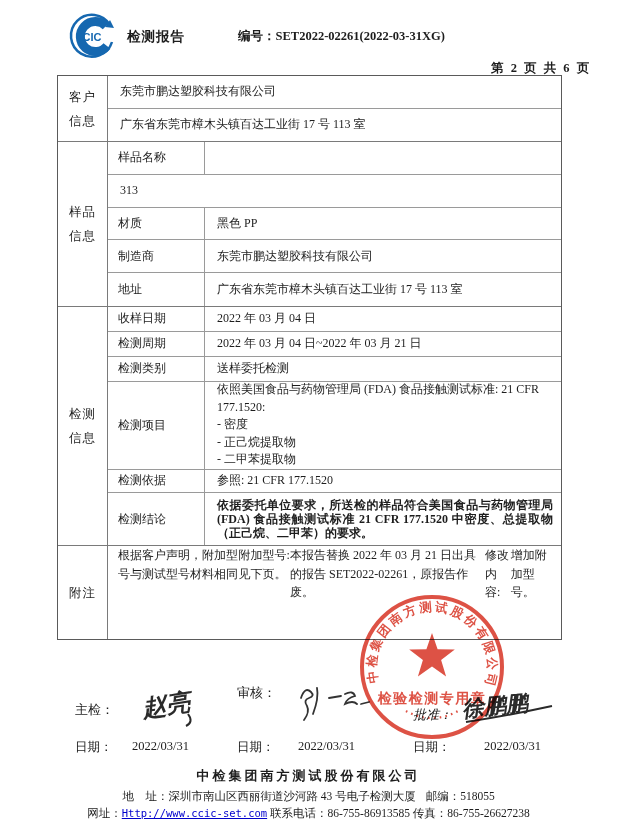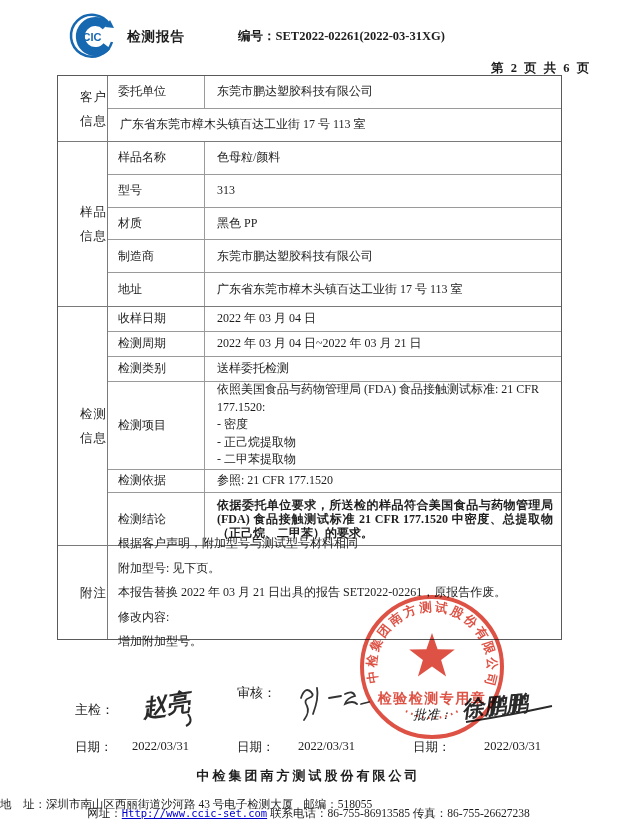--- a/index.html
+++ b/index.html
@@ -17,47 +17,47 @@
   
   .rtable {
     position:absolute; left:57px; top:75px; width:505px; height:565px;
     border:1.5px solid #5a5a5a; box-sizing:border-box;
     font-size:12px;
   }
   .tgroup { display:flex; border-bottom:1px solid #7a7a7a; box-sizing:border-box; }
   .tgroup:last-child { border-bottom:none; }
   .gcell {
     width:50px; flex:0 0 50px; border-right:1px solid #7a7a7a; box-sizing:border-box;
-    display:flex; flex-direction:column; justify-content:center; align-items:flex-end;
+    display:flex; flex-direction:column; justify-content:center; align-items:center;
     font-size:12.5px; line-height:24px; letter-spacing:1px;
   }
   .grows { flex:1; display:flex; flex-direction:column; }
   .trow { display:flex; border-bottom:1px solid #9a9a9a; box-sizing:border-box; }
   .trow:last-child { border-bottom:none; }
   .lcell {
     width:97px; flex:0 0 97px; border-right:1px solid #9a9a9a; box-sizing:border-box;
     display:flex; align-items:center; padding-left:10px;
   }
   .vcell { flex:1; display:flex; align-items:center; padding-left:12px; padding-right:8px; box-sizing:border-box; }
   .vlines { line-height:17.5px; width:100%; }
   .vpara { line-height:14px; text-align:justify;font-weight:bold; }
-  .remarks-cell { flex:1; display:flex; flex-direction:column; justify-content:center; padding-left:10px; padding-right:8px; box-sizing:border-box;gap:6px; }
+  .remarks-cell { flex:1; display:flex; flex-direction:row; justify-content:center; padding-left:10px; padding-right:8px; box-sizing:border-box; }
   .remarks-cell div { line-height:18.5px; }
   
   .sig-label { position:absolute; font-size:13px; }
   .sig-date-label { position:absolute; font-size:12.5px; }
   .sig-date { position:absolute; font-size:12.5px; }
   .sig-svg { position:absolute; }
   
   .stamp { position:absolute; left:356px; top:591px; width:152px; height:152px;
            opacity:.88; mix-blend-mode:multiply; pointer-events:none; }
   
   .ft-company { position:absolute; left:0; top:767px; width:617px; text-align:center;
                 font-size:13px; font-weight:bold; letter-spacing:3px; }
-  .ft-line1 { position:absolute; left:0; top:789px; width:617px; text-align:left; font-size:11.5px;margin-top:8px; }
+  .ft-line1 { position:absolute; left:0; top:789px; width:617px; text-align:center; font-size:11.5px; }
   .ft-line2 { position:absolute; left:0; top:806px; width:617px; text-align:center; font-size:11.5px; }
   .ft-link { color:#0000cc; text-decoration:underline; font-family:"DejaVu Sans Mono",monospace; font-size:10.5px; }
   .sp { display:inline-block; width:10px; }
 </style>
 </head>
 <body>
 
 <div class="page">
 
   <svg class="logo" viewBox="0 0 52 50">
@@ -72,41 +72,38 @@
 
   <div class="rtable">
 
     <div class="tgroup" style="height:66px">
       <div class="gcell">
         <div>客户</div>
         <div>信息</div>
       </div>
       <div class="grows">
         <div class="trow" style="height:33px">
-          <div class="lcell">委托单位</div>
           <div class="vcell">东莞市鹏达塑胶科技有限公司</div>
         </div>
         <div class="trow" style="height:33px">
           <div class="vcell">广东省东莞市樟木头镇百达工业街 17 号 113 室</div>
         </div>
       </div>
     </div>
 
     <div class="tgroup" style="height:165px">
       <div class="gcell">
         <div>样品</div>
         <div>信息</div>
       </div>
       <div class="grows">
         <div class="trow" style="height:33px">
           <div class="lcell">样品名称</div>
-          <div class="vcell">色母粒/颜料</div>
-        </div>
-        <div class="trow" style="height:33px">
-          <div class="lcell">型号</div>
+        </div>
+        <div class="trow" style="height:33px">
           <div class="vcell">313</div>
         </div>
         <div class="trow" style="height:33px">
           <div class="lcell">材质</div>
           <div class="vcell">黑色 PP</div>
         </div>
         <div class="trow" style="height:33px">
           <div class="lcell">制造商</div>
           <div class="vcell">东莞市鹏达塑胶科技有限公司</div>
         </div>

